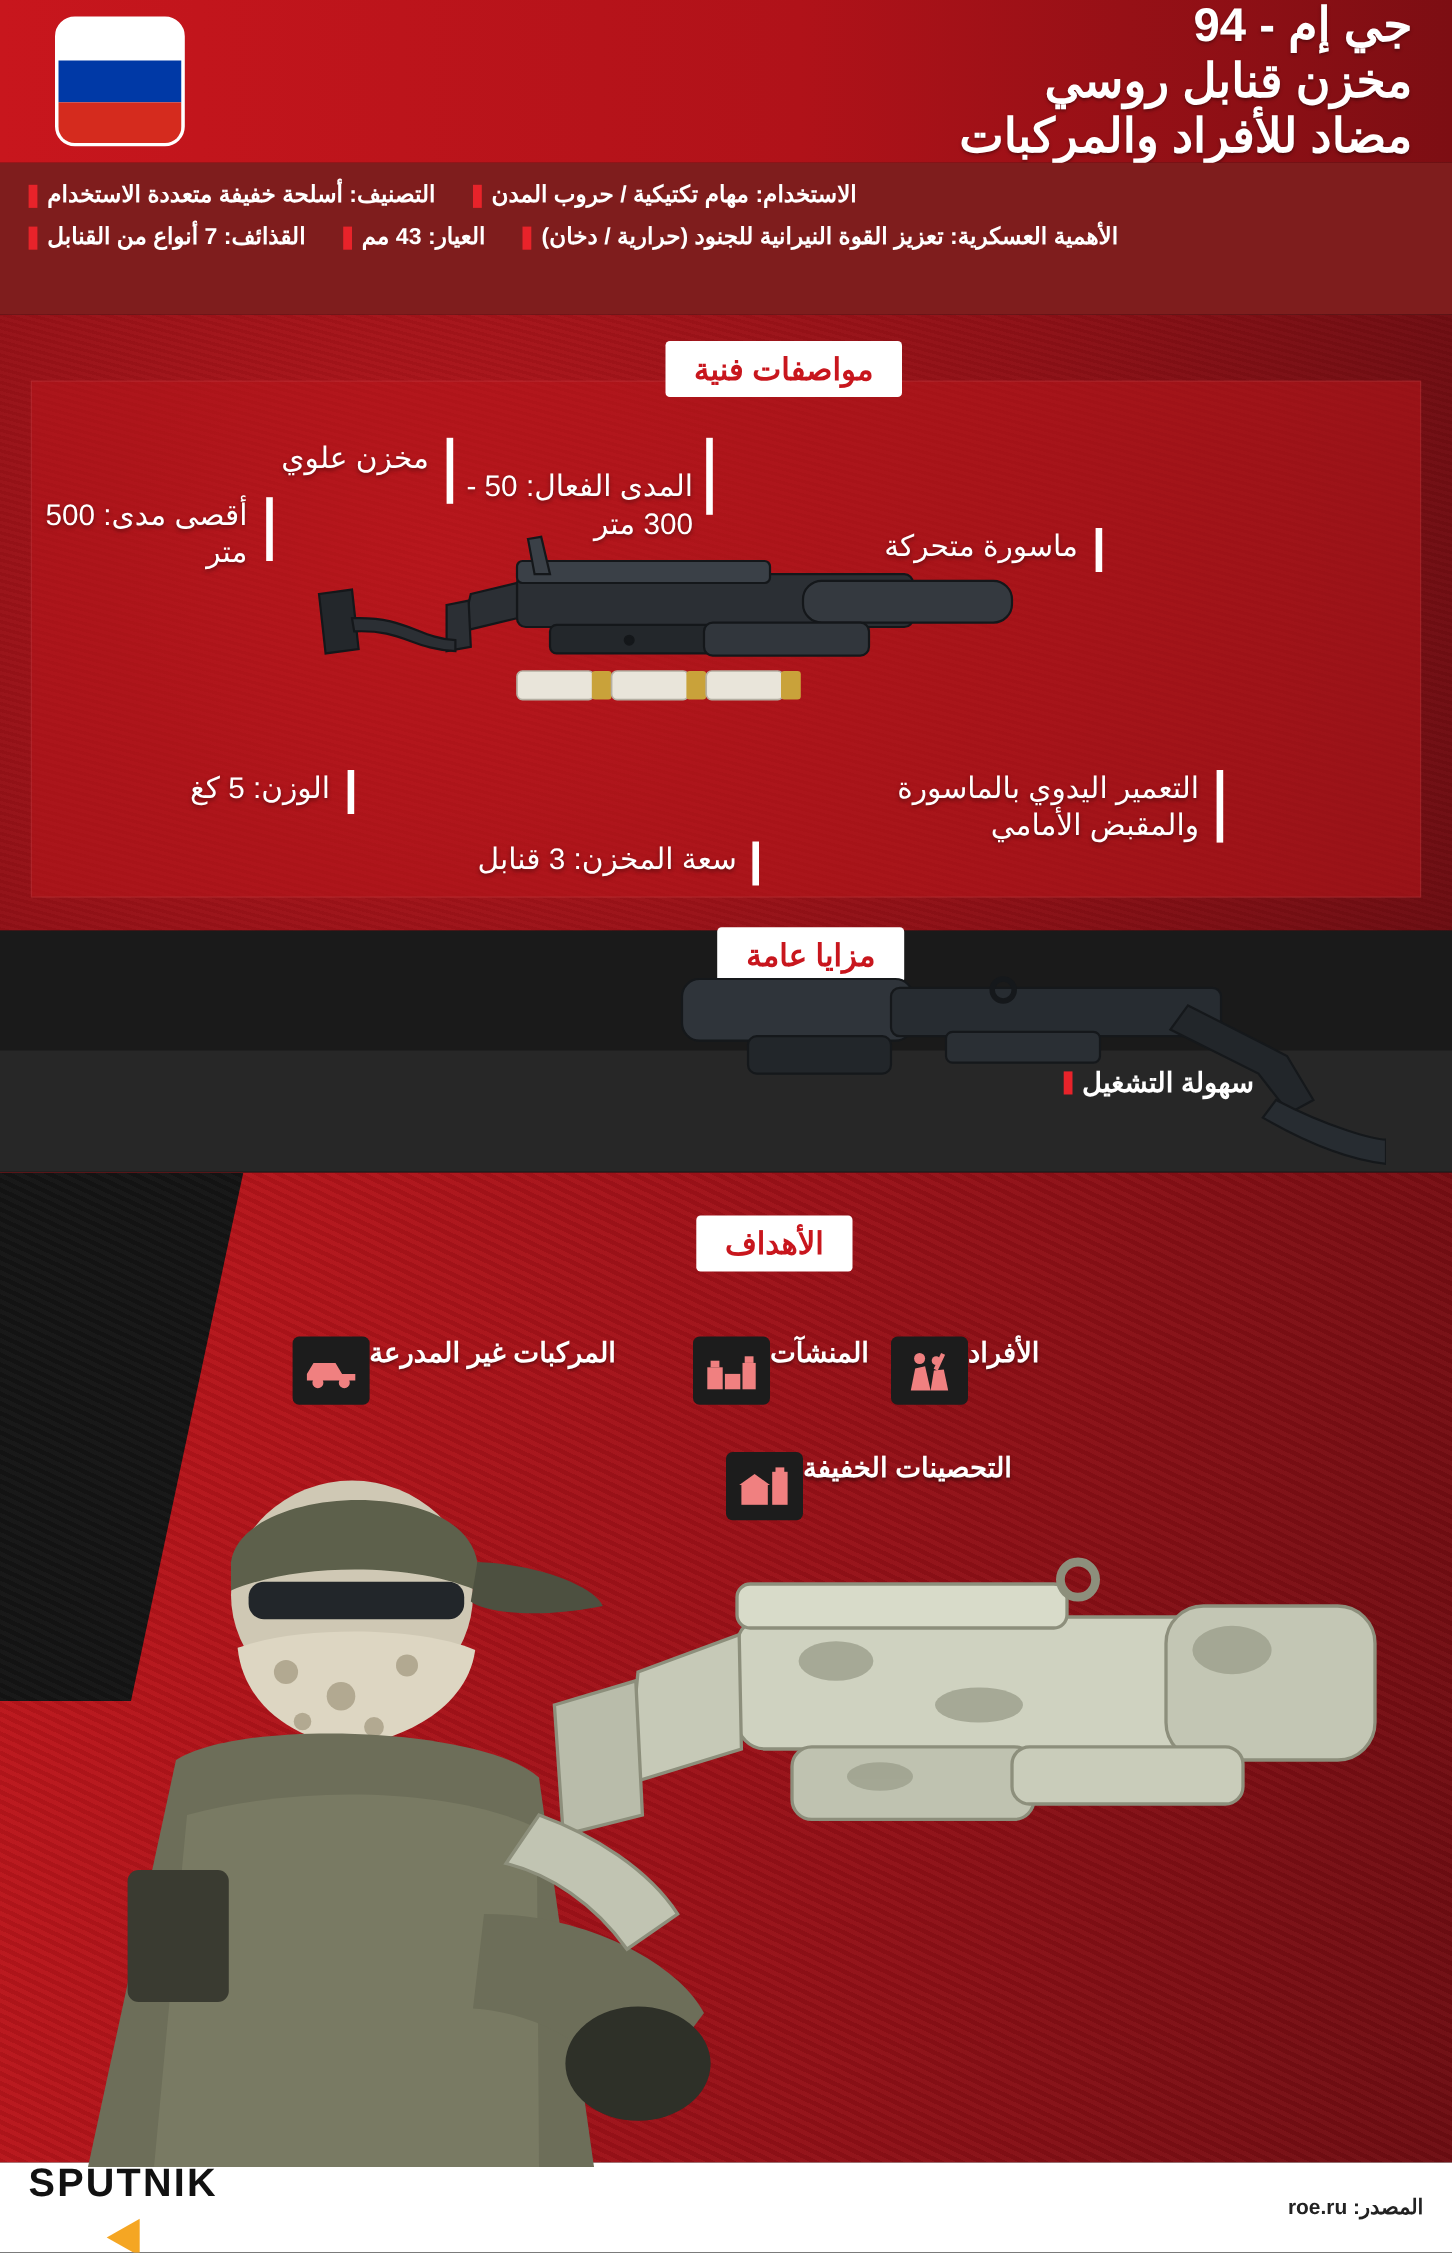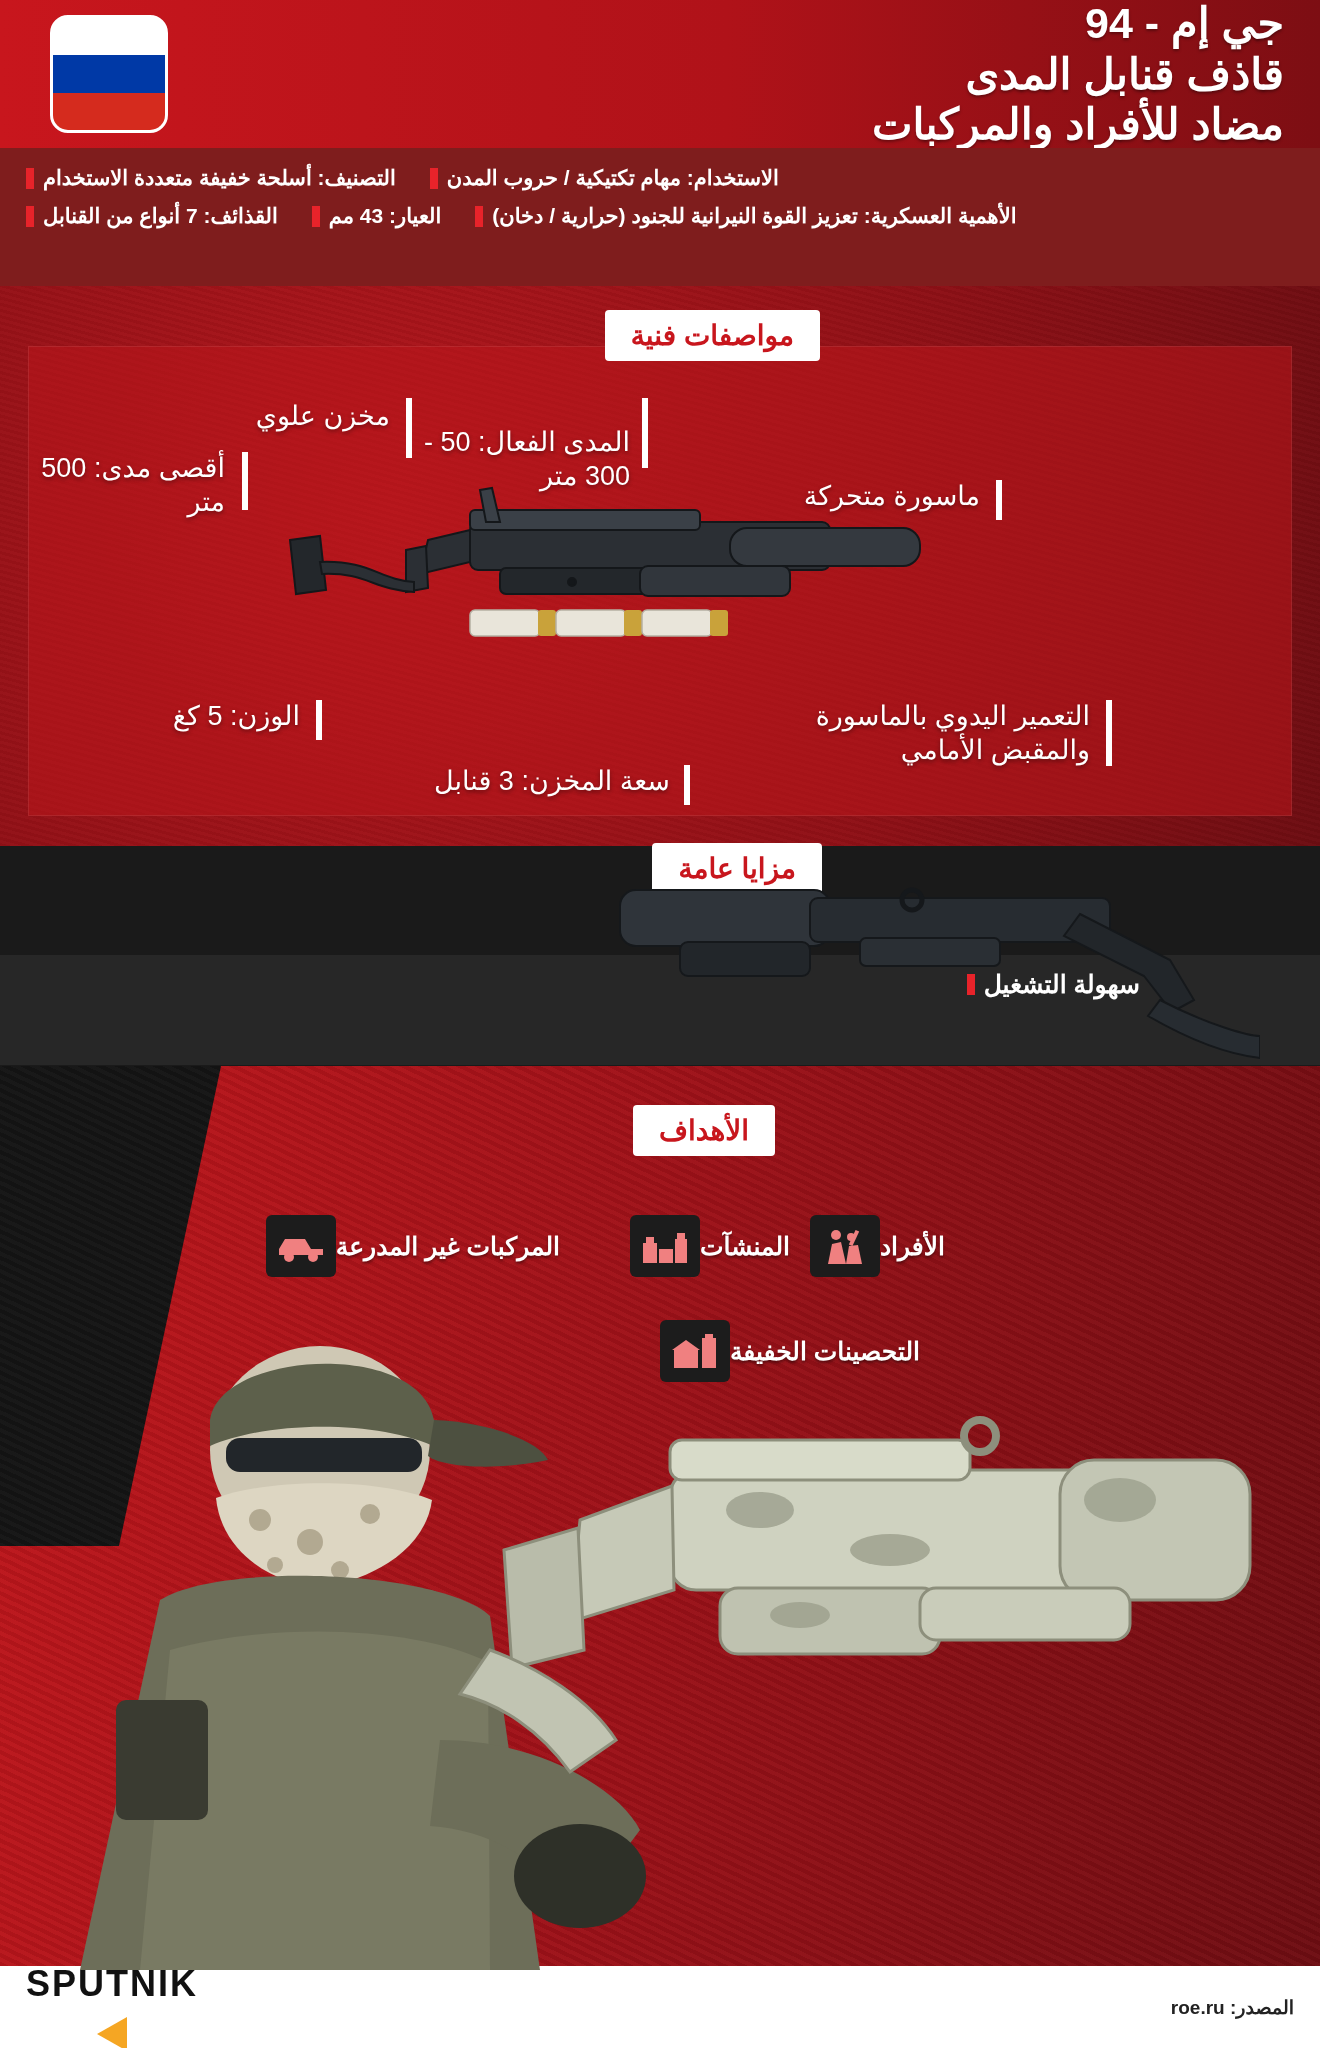--- a/index.html
+++ b/index.html
@@ -192,21 +192,20 @@
   .targets-zone::after{
     content:"";
     position:absolute; inset:0;
     background-image: repeating-linear-gradient(25deg, rgba(0,0,0,.06) 0 4px, rgba(255,255,255,.02) 4px 8px);
   }
 
   .target-row {
     position: absolute;
     display: flex;
     flex-direction: row-reverse;
-    align-items: center;
     z-index: 9;
   }
   .target-row .t-label {
     color: #fff; font-weight: bold; font-size: 25px; white-space: nowrap;
     text-shadow: 0 2px 3px rgba(0,0,0,.4);
   }
   .icon-box {
     width: 70px; height: 62px;
     background: #1c1c1c;
     border-radius: 6px;
@@ -244,21 +243,21 @@
 <div id="page">
 
   <div class="header">
     <div class="flag">
       <div class="band w"></div>
       <div class="band b"></div>
       <div class="band r"></div>
     </div>
     <div class="title">
       <span>جي إم - 94</span>
-      <span class="l2">قاذف قنابل المدى</span>
+      <span class="l2">مخزن قنابل روسي</span>
       <span class="l2">مضاد للأفراد والمركبات</span>
     </div>
   </div>
 
   <div class="facts">
     <div class="facts-row">
       <div class="fact">
         <span class="bullet"></span>
         <span class="fact-text">التصنيف: أسلحة خفيفة متعددة الاستخدام</span>
       </div>

